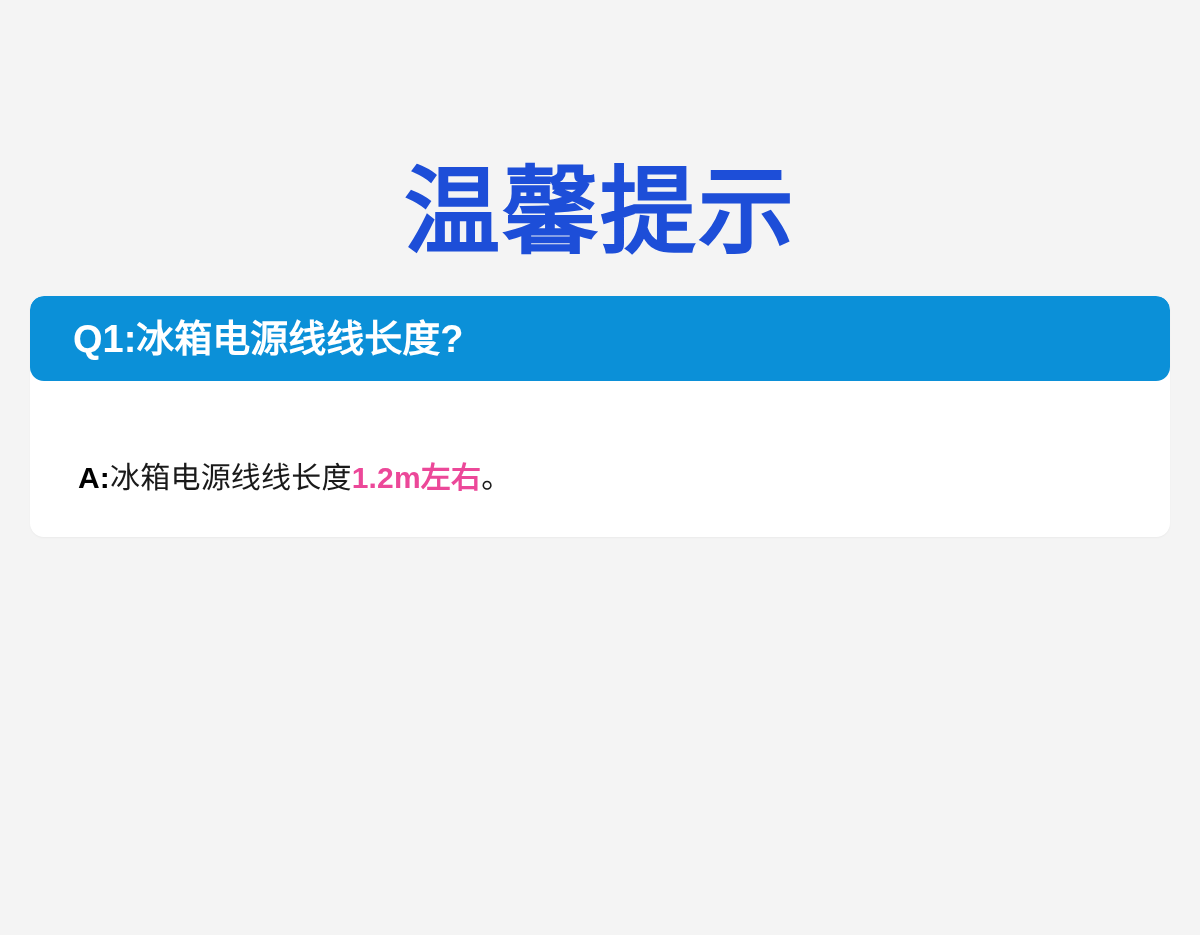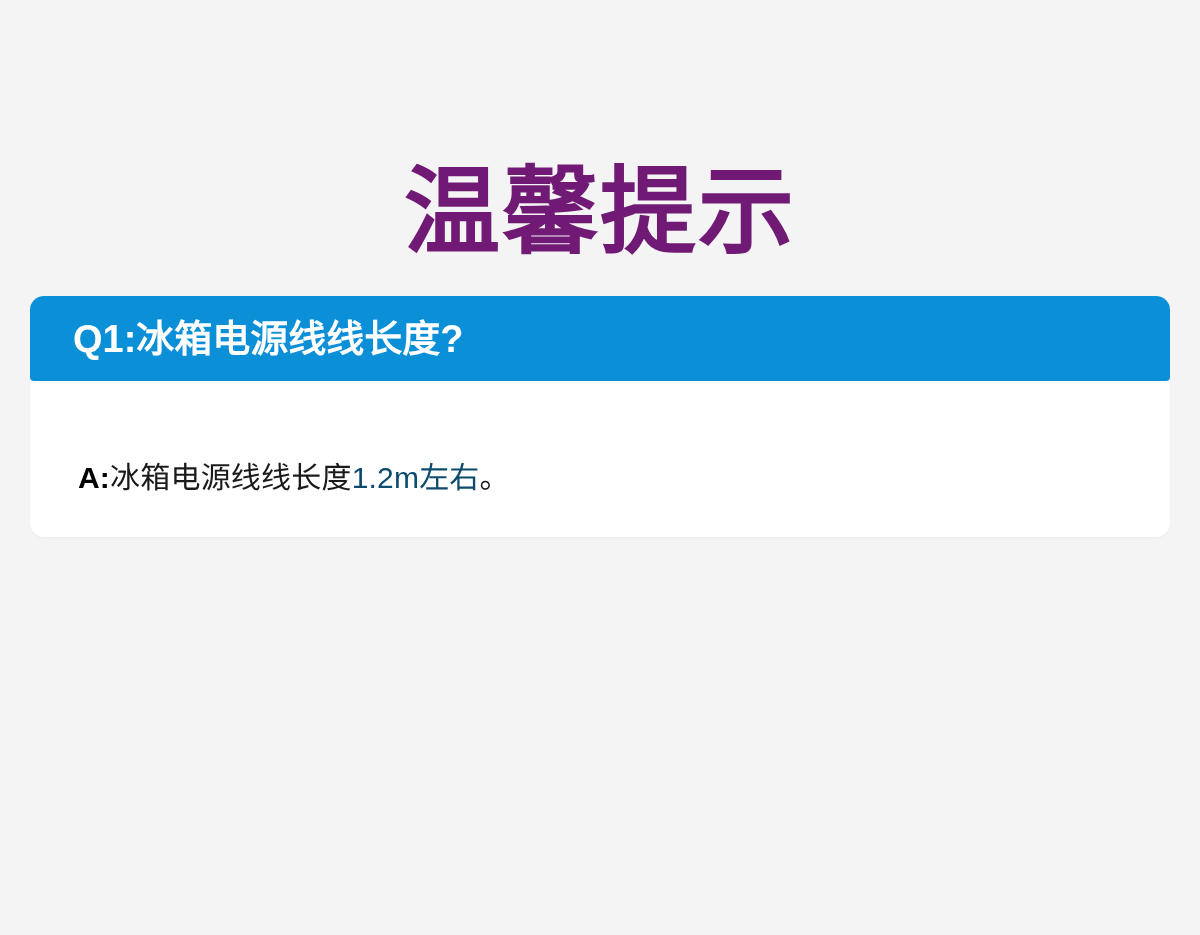--- a/index.html
+++ b/index.html
@@ -27,21 +27,21 @@
   .page-title {
     position: absolute;
     left: 0;
     top: 92px;
     width: 1200px;
     text-align: center;
     font-size: 96px;
     line-height: 112px;
     font-weight: 900;
     letter-spacing: 2px;
-    color: #701a75;
+    color: #1d4ed8;
     white-space: nowrap;
   }
 
   
   .faq-list {
     position: absolute;
     left: 30px;
     top: 296px;
     width: 1140px;
   }
@@ -51,21 +51,21 @@
     background: #ffffff;
     border-radius: 14px;
     box-shadow: 0 1px 2px rgba(0,0,0,0.04);
     overflow: hidden;
     margin-bottom: 62px;
   }
   .faq-card:last-child { margin-bottom: 0; }
 
   .faq-question {
     background: #0b90d8;
-    border-radius: 4px;
+    border-radius: 14px;
     height: 85px;
     display: flex;
     align-items: center;
     padding: 0 0 0 43px;
     box-sizing: border-box;
   }
   .faq-question-text {
     color: #ffffff;
     font-size: 38px;
     font-weight: 700;
@@ -84,22 +84,22 @@
     color: #1a1a1a;
     font-weight: 500;
     letter-spacing: 0.2px;
     word-break: break-all;
   }
   .faq-answer-text .lead {
     font-weight: 800;
     color: #000000;
   }
   .faq-answer-text .hl {
-    color: #0c4a6e;
-    font-weight: 400;
+    color: #ec4899;
+    font-weight: 700;
   }
 
   .card-1 .faq-answer { height: 156px; }
   .card-2 .faq-answer { height: 218px; }
 </style>
 </head>
 <body>
 
 <div class="page">
 

